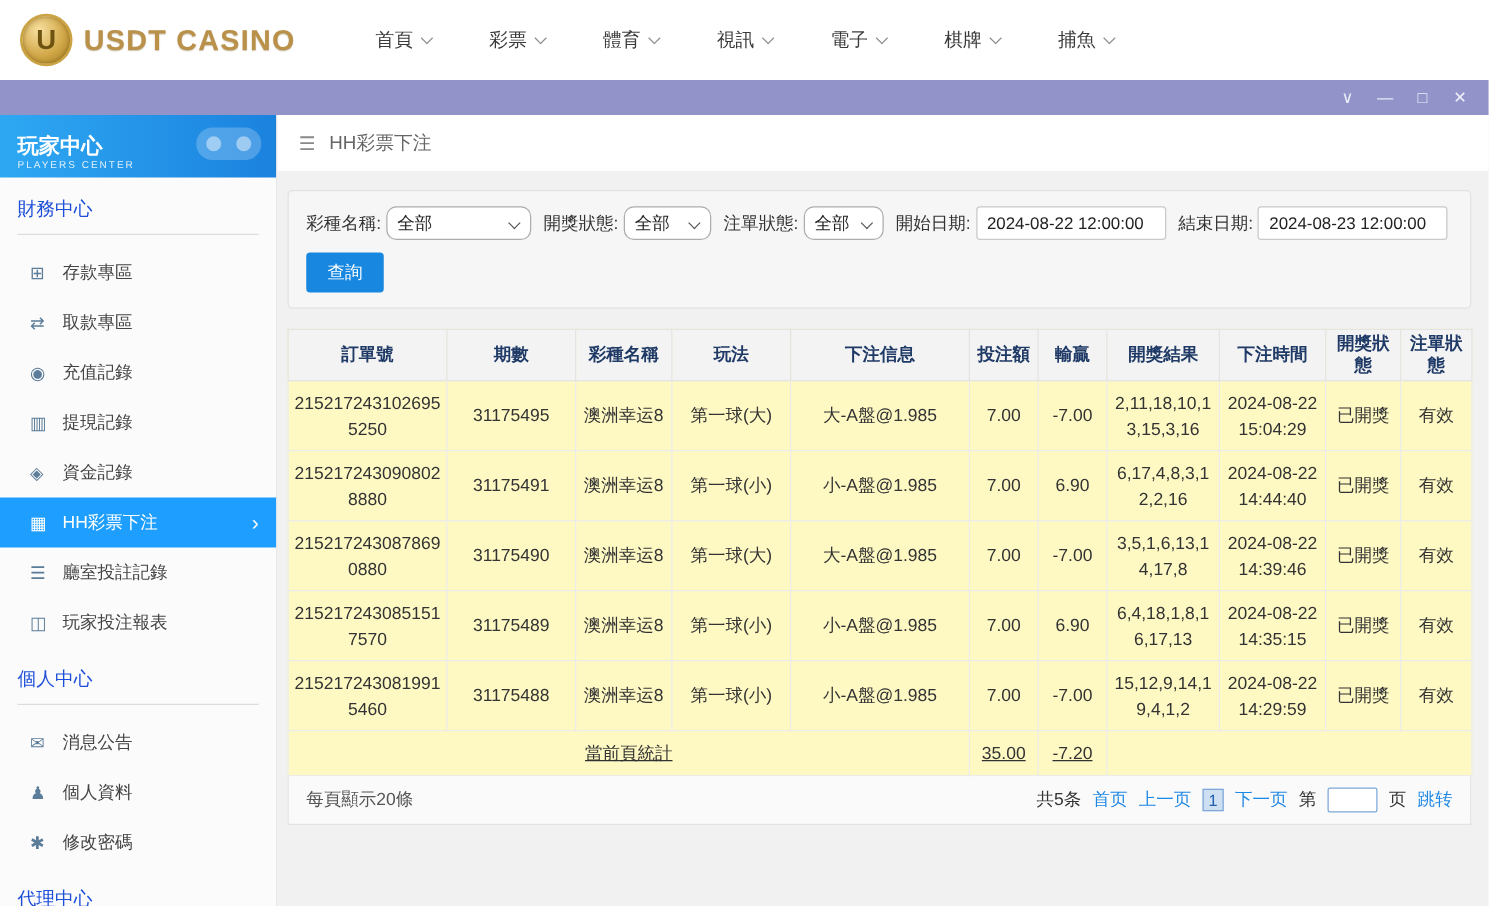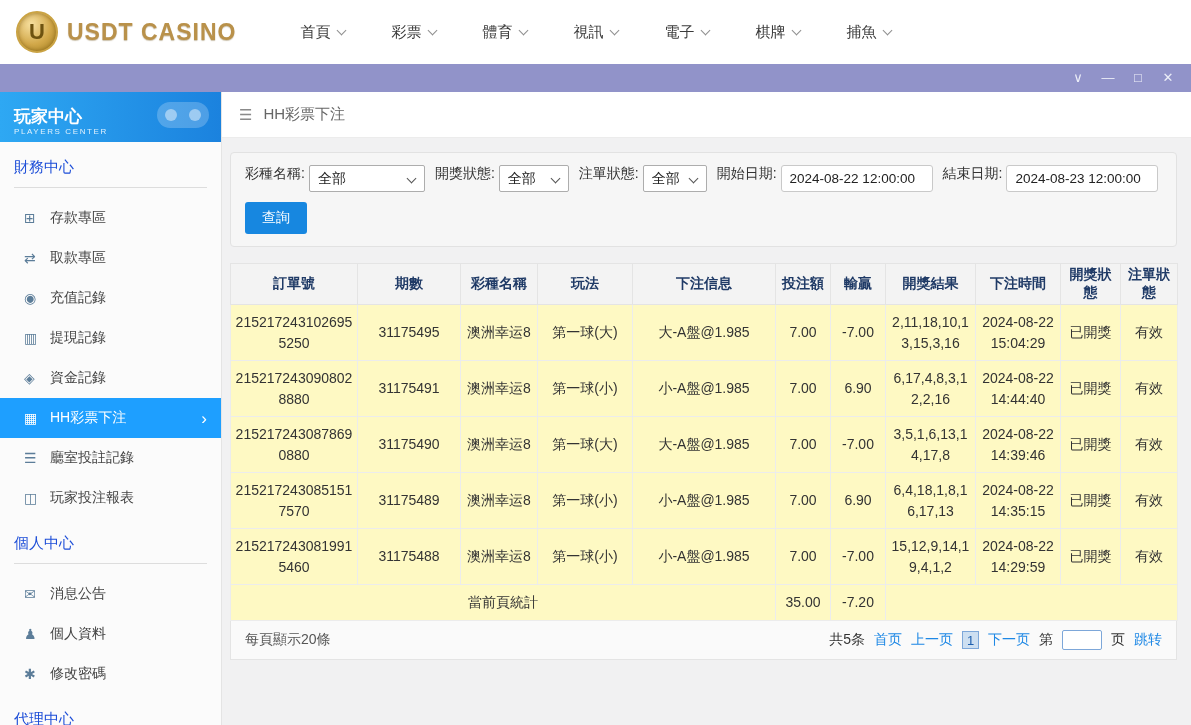--- a/index.html
+++ b/index.html
@@ -53,42 +53,42 @@
   .main { flex:1; background:#f1f1f2; display:flex; flex-direction:column; min-width:0; }
   .crumb { height:46px; background:#fff; display:flex; align-items:center; gap:11px;
     padding:0 17px; border-bottom:1px solid #ececec; }
   .burger { font-size:15px; color:#8a8a8a; cursor:pointer; }
   .crumb-title { font-size:15px; color:#666; }
   .content { flex:1; padding:14px 14px 0 8px; overflow:hidden; }
 
   
   .filter-panel { background:#f6f6f6; border:1px solid #e2e2e2; border-radius:4px; padding:12px 14px; }
   .filter-row { display:flex; align-items:center; font-size:14px; color:#333; }
-  .grp { display:flex; align-items:flex-start; gap:4px; margin-right:10px; white-space:nowrap; }
-  .fake-select { position:relative; background:#fff; border:1px solid #adadad; border-radius:2px;
+  .grp { display:flex; align-items:center; gap:4px; margin-right:10px; white-space:nowrap; }
+  .fake-select { position:relative; background:#fff; border:1px solid #adadad; border-radius:8px;
     height:27px; display:inline-flex; align-items:center; padding:0 26px 0 8px;
     font-size:14px; color:#222; cursor:pointer; }
   .fake-select::after { content:""; position:absolute; right:9px; top:9px; width:6px; height:6px;
     border-right:1.6px solid #555; border-bottom:1.6px solid #555; transform:rotate(45deg); }
   .sel-w1 { min-width:116px; } .sel-w2 { min-width:70px; } .sel-w3 { min-width:58px; }
   .date-input { height:27px; width:152px; border:1px solid #c9c9c9; border-radius:3px;
     padding:0 8px; font-size:13.5px; color:#222; font-family:inherit; background:#fff; }
   .btn-row { margin-top:10px; }
   .search-btn { background:#1787e0; color:#fff; border:none; border-radius:3px;
     font-size:14px; padding:7px 17px; cursor:pointer; font-family:inherit; }
 
   
   table.bet { width:100%; border-collapse:collapse; table-layout:fixed; background:#fef9c3;
     margin-top:16px; font-size:14px; }
   table.bet th { background:#f3f3f3; color:#1f3a66; font-weight:bold; height:40px;
     border:1px solid #e4e4e4; padding:2px; }
   table.bet td { border:1px solid #ececec; text-align:center; color:#333;
     padding:6px 4px; word-break:break-all; line-height:1.45; }
   .data-row td { height:56px; }
-  .sum-row td { height:36px; }
+  .sum-row td { height:36px;text-decoration:underline; }
 
   
   .table-footer { border:1px solid #e4e4e4; border-top:none; background:#fafafa;
     padding:9px 14px; display:flex; justify-content:space-between; align-items:center;
     font-size:14px; color:#555; }
   .pagi { display:flex; align-items:center; gap:9px; }
   .ptotal { color:#333; }
   .plink { color:#1E88E5; cursor:pointer; }
   .pcur { min-width:17px; height:18px; padding:0 2px; background:#cddff1; border:1px solid #7da7d9;
     color:#1E5fae; display:inline-flex; align-items:center; justify-content:center;

